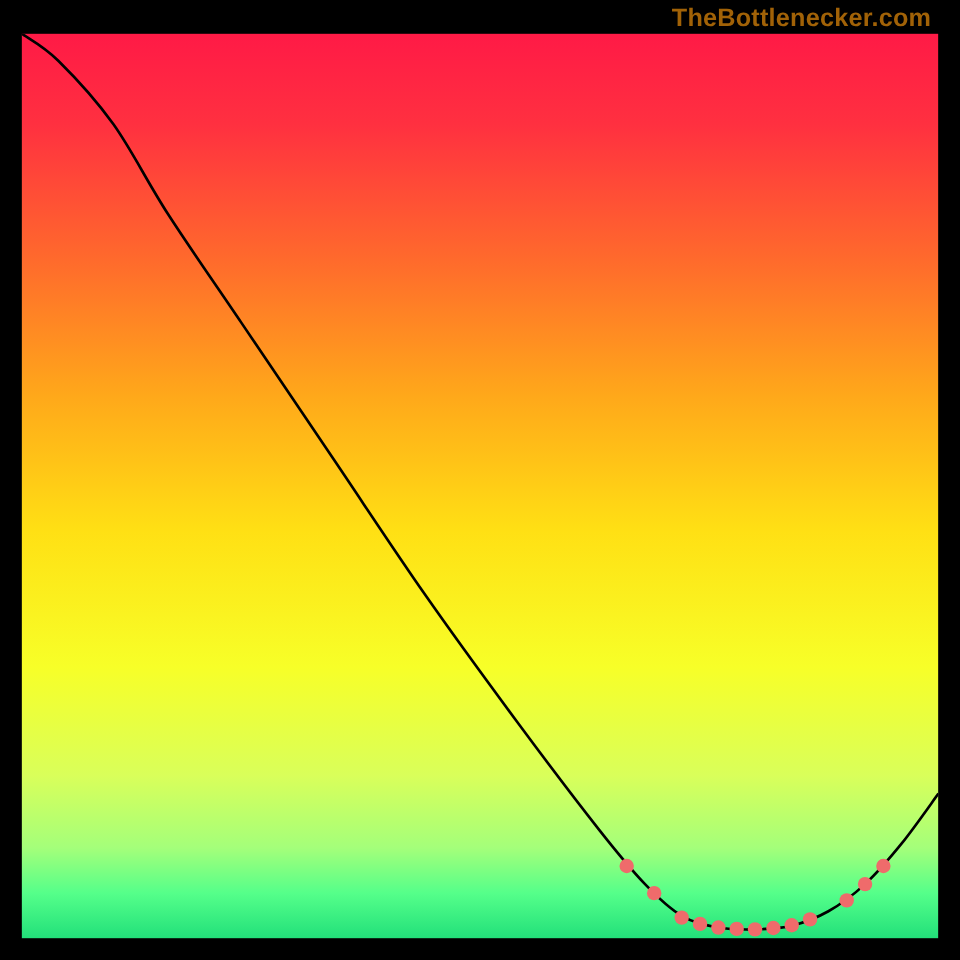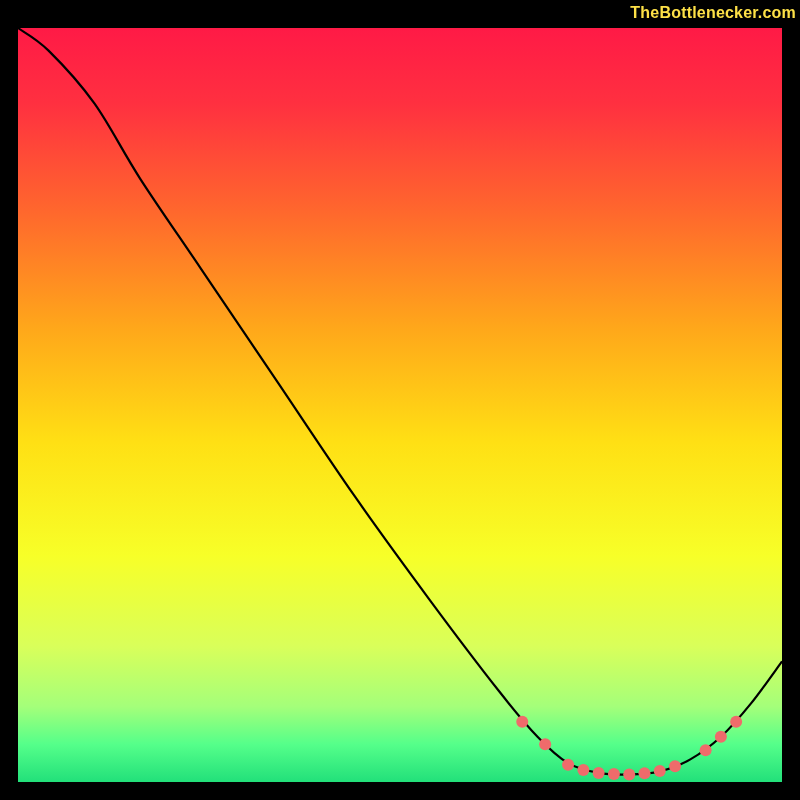--- a/index.html
+++ b/index.html
@@ -6,24 +6,24 @@
   html, body { width: 800px; height: 800px; background: #000; overflow: hidden; }
   .frame {
     position: relative;
     width: 800px;
     height: 800px;
     background: #000;
   }
   .attribution {
     position: absolute;
     top: 4px;
-    right: 4px;
-    color: #fde047;
+    right: 24px;
+    color: #a16207;
     font-family: Arial, Helvetica, sans-serif;
-    font-size: 16px;
+    font-size: 21px;
     font-weight: 600;
     letter-spacing: 0.2px;
   }
   .plot-wrap {
     position: absolute;
     left: 18px;
     top: 28px;
     width: 764px;
     height: 754px;
   }

